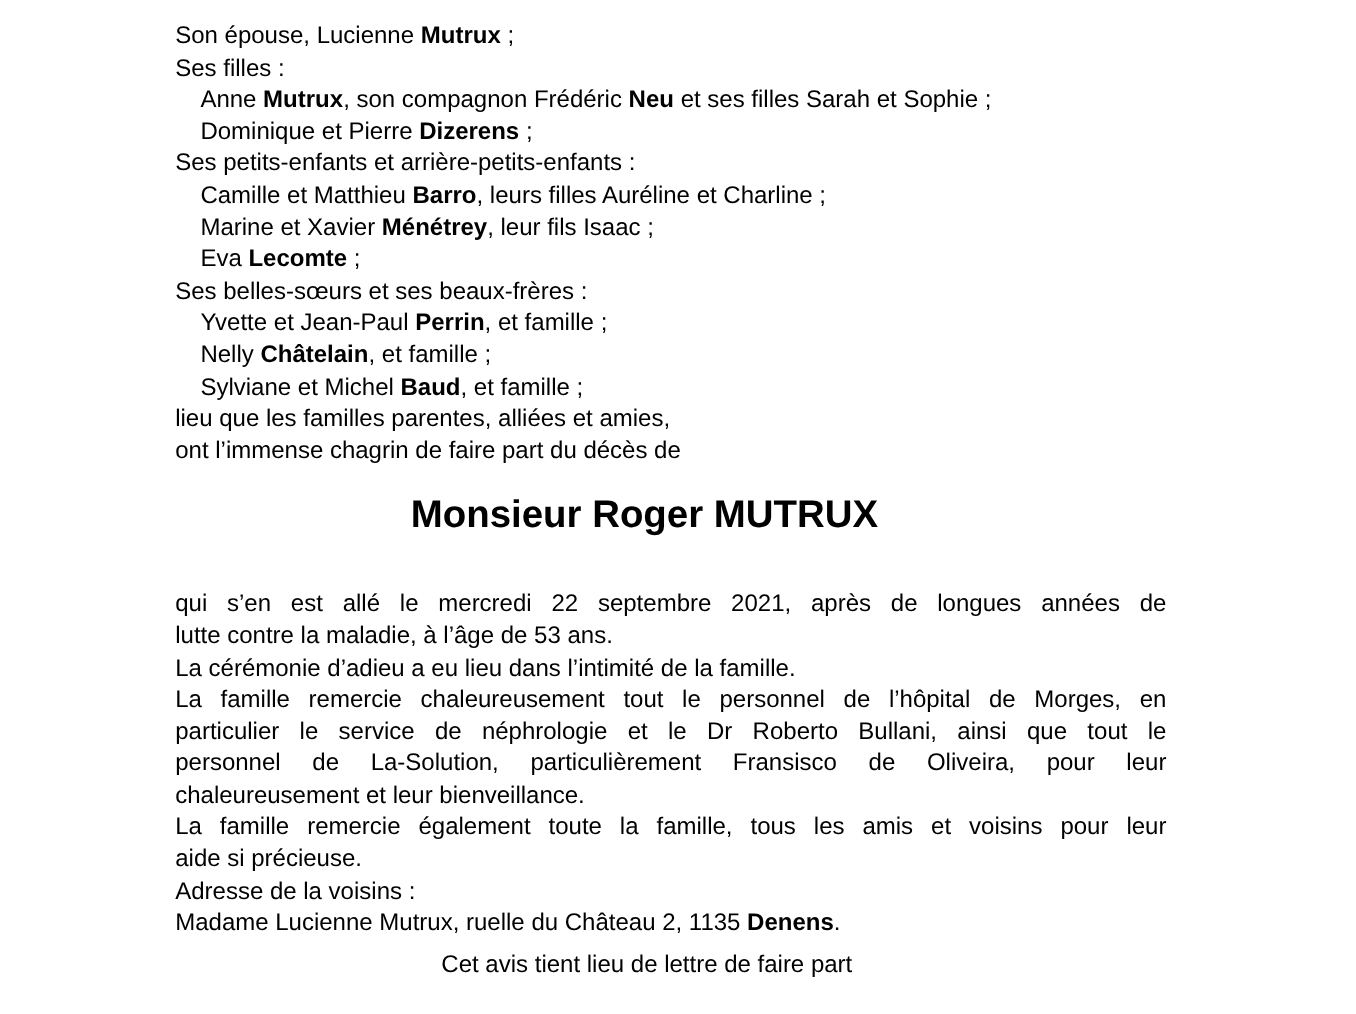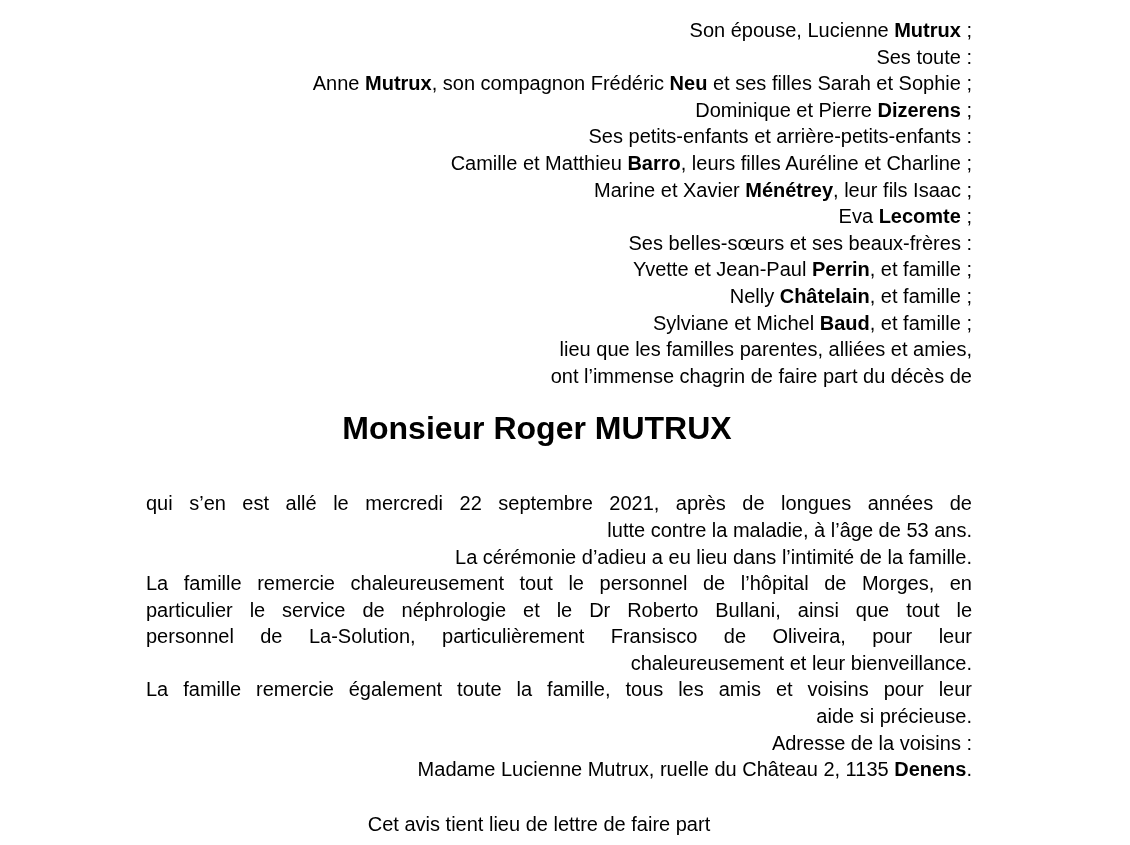--- a/index.html
+++ b/index.html
@@ -19,21 +19,20 @@
   .doc {
     position: absolute;
     left: 146px;
     top: 17px;
     width: 826px;
     font-size: 20px;
     line-height: 26.6px;
   }
   .line {
     white-space: pre-wrap;
-    text-align: right;
   }
   .line.indent {
     padding-left: 21px;
   }
   .line.justify {
     text-align: justify;
     text-align-last: justify;
   }
   .bold, b {
     font-weight: bold;
@@ -43,33 +42,33 @@
     font-size: 32px;
     line-height: 31px;
     font-weight: bold;
     text-align: center;
     margin-right: 44px; 
   }
   .body-block {
     margin-top: 46px;
   }
   .footer-line {
-    margin-top: 28px;
+    margin-top: 8px;
     text-align: center;
     margin-right: 40px; 
   }
 </style>
 </head>
 <body>
 
 <div class="doc">
 
   <div id="family-list">
       <div class="line"><span class="">Son épouse, Lucienne </span><span class="bold">Mutrux</span><span class=""> ;</span></div>
-      <div class="line"><span class="">Ses toute :</span></div>
+      <div class="line"><span class="">Ses filles :</span></div>
       <div class="line indent"><span class="">Anne </span><span class="bold">Mutrux</span><span class="">, son compagnon Frédéric </span><span class="bold">Neu</span><span class=""> et ses filles Sarah et Sophie ;</span></div>
       <div class="line indent"><span class="">Dominique et Pierre </span><span class="bold">Dizerens</span><span class=""> ;</span></div>
       <div class="line"><span class="">Ses petits-enfants et arrière-petits-enfants :</span></div>
       <div class="line indent"><span class="">Camille et Matthieu </span><span class="bold">Barro</span><span class="">, leurs filles Auréline et Charline ;</span></div>
       <div class="line indent"><span class="">Marine et Xavier </span><span class="bold">Ménétrey</span><span class="">, leur fils Isaac ;</span></div>
       <div class="line indent"><span class="">Eva </span><span class="bold">Lecomte</span><span class=""> ;</span></div>
       <div class="line"><span class="">Ses belles-sœurs et ses beaux-frères :</span></div>
       <div class="line indent"><span class="">Yvette et Jean-Paul </span><span class="bold">Perrin</span><span class="">, et famille ;</span></div>
       <div class="line indent"><span class="">Nelly </span><span class="bold">Châtelain</span><span class="">, et famille ;</span></div>
       <div class="line indent"><span class="">Sylviane et Michel </span><span class="bold">Baud</span><span class="">, et famille ;</span></div>

